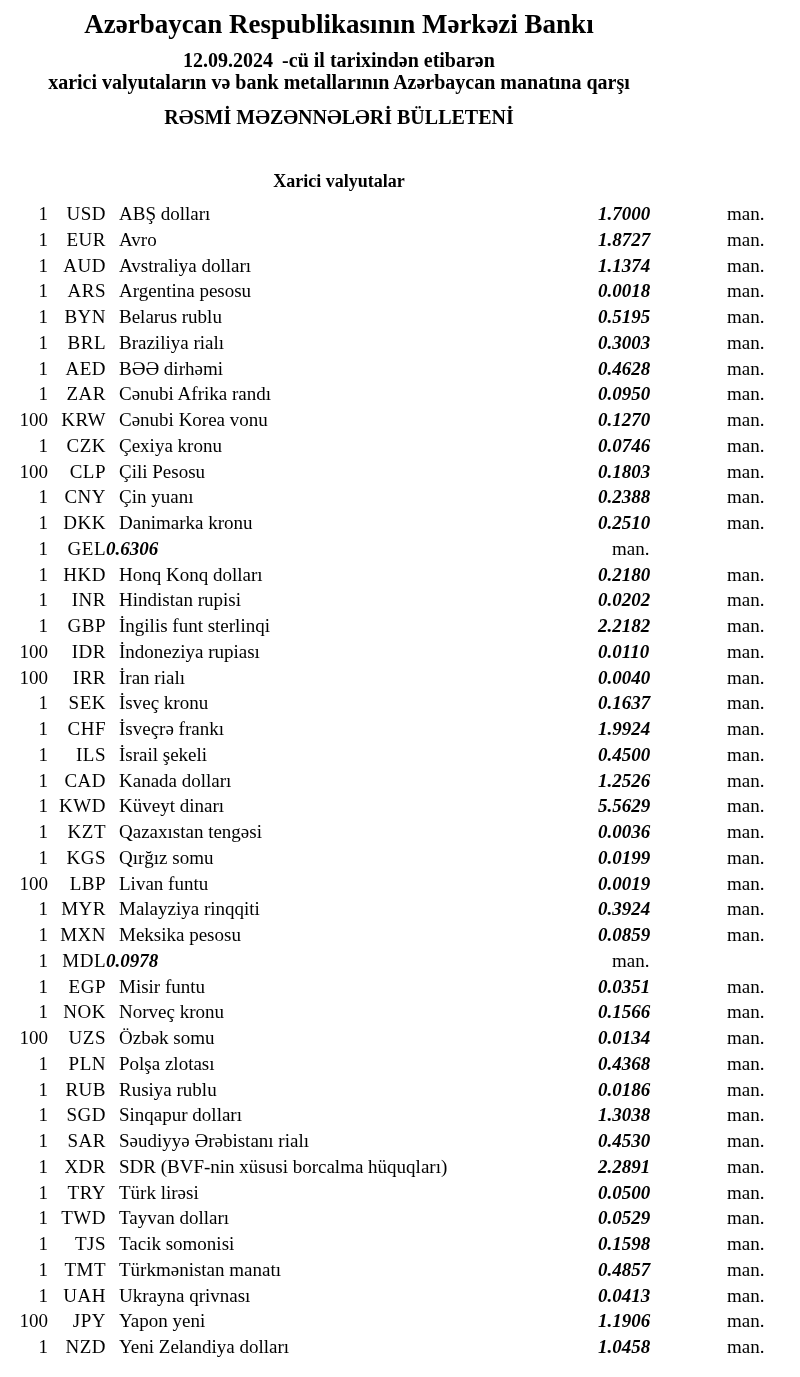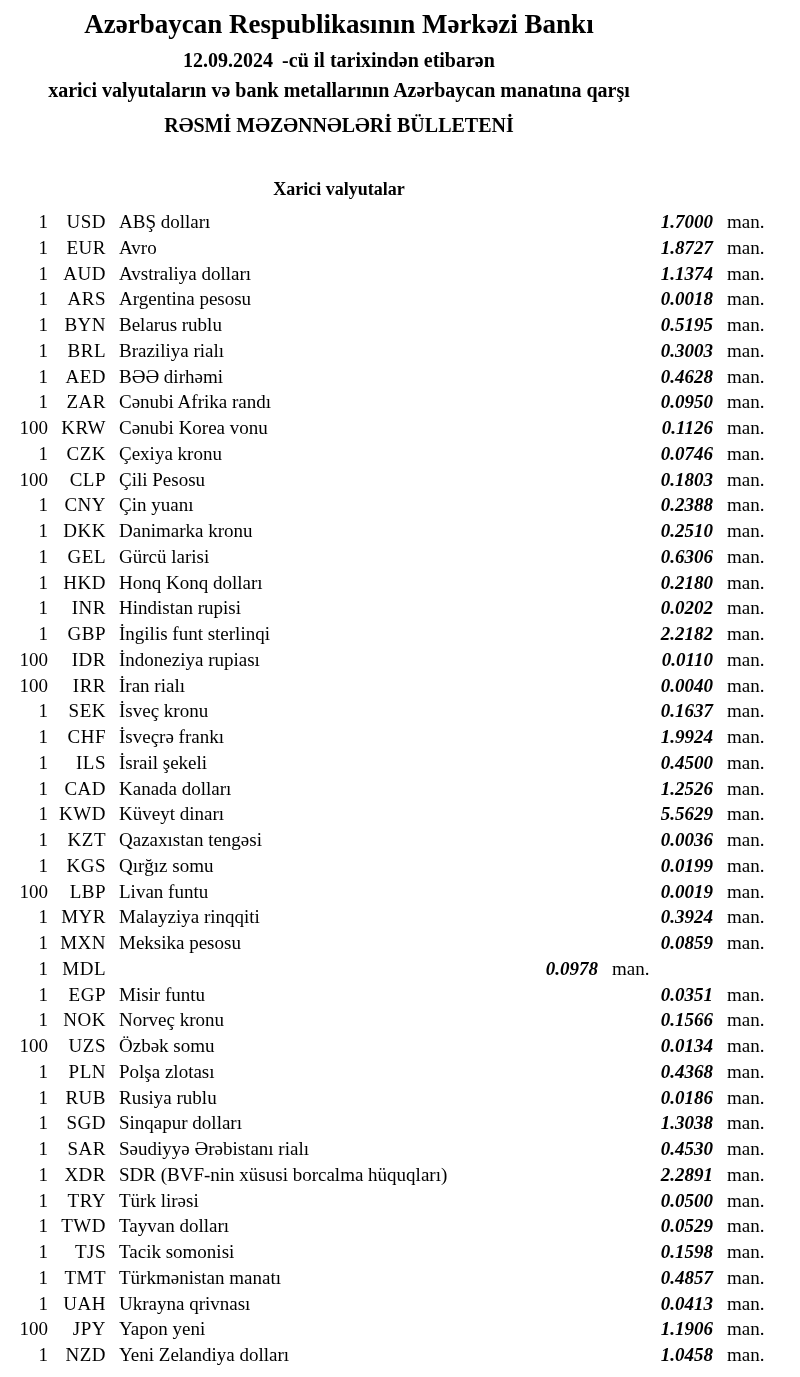--- a/index.html
+++ b/index.html
@@ -12,21 +12,20 @@
   }
   .page { width: 678px; height: 1377px; padding-top: 8px; }
 
   .doc-header { text-align: center; }
   .doc-title {
     font-size: 27px; font-weight: bold; line-height: 32px;
     letter-spacing: 0px;
   }
   .doc-subline {
     font-size: 20px; font-weight: bold; line-height: 22px;
-    margin-top: 8px;
   }
   .doc-date-line { margin-top: 9px; }
   .doc-date-line .date-value { margin-right: 9px; }
   .doc-bulletin-title { margin-top: 13px; }
 
   .section-title {
     text-align: center;
     font-size: 18px; font-weight: bold;
     margin-top: 43px;
   }
@@ -35,21 +34,21 @@
   .rate-row {
     display: grid;
     grid-template-columns: 48px 58px 492px 115px 57px;
     height: 25.75px;
     line-height: 25.75px;
     font-size: 19px;
   }
   .cell-qty  { text-align: right; }
   .cell-code { text-align: right; letter-spacing: 0.5px; }
   .cell-name { text-align: left; padding-left: 13px; white-space: nowrap; }
-  .cell-rate { text-align: right; font-weight: bold; font-style: italic; }
+  .cell-rate { font-weight: bold; font-style: italic; }
   .cell-unit { text-align: left; padding-left: 14px; }
 </style>
 </head>
 <body>
 
 <div class="page">
 
   <div class="doc-header">
     <div class="doc-title">Azərbaycan Respublikasının Mərkəzi Bankı</div>
     <div class="doc-subline doc-date-line">
@@ -123,21 +122,21 @@
       <span class="cell-code">ZAR</span>
       <span class="cell-name">Cənubi Afrika randı</span>
       <span class="cell-rate">0.0950</span>
       <span class="cell-unit">man.</span>
     </div>
 
     <div class="rate-row">
       <span class="cell-qty">100</span>
       <span class="cell-code">KRW</span>
       <span class="cell-name">Cənubi Korea vonu</span>
-      <span class="cell-rate">0.1126</span>
+      <span class="cell-rate">0.1270</span>
       <span class="cell-unit">man.</span>
     </div>
 
     <div class="rate-row">
       <span class="cell-qty">1</span>
       <span class="cell-code">CZK</span>
       <span class="cell-name">Çexiya kronu</span>
       <span class="cell-rate">0.0746</span>
       <span class="cell-unit">man.</span>
     </div>
@@ -162,21 +161,20 @@
       <span class="cell-qty">1</span>
       <span class="cell-code">DKK</span>
       <span class="cell-name">Danimarka kronu</span>
       <span class="cell-rate">0.2510</span>
       <span class="cell-unit">man.</span>
     </div>
 
     <div class="rate-row">
       <span class="cell-qty">1</span>
       <span class="cell-code">GEL</span>
-      <span class="cell-name">Gürcü larisi</span>
       <span class="cell-rate">0.6306</span>
       <span class="cell-unit">man.</span>
     </div>
 
     <div class="rate-row">
       <span class="cell-qty">1</span>
       <span class="cell-code">HKD</span>
       <span class="cell-name">Honq Konq dolları</span>
       <span class="cell-rate">0.2180</span>
       <span class="cell-unit">man.</span>

